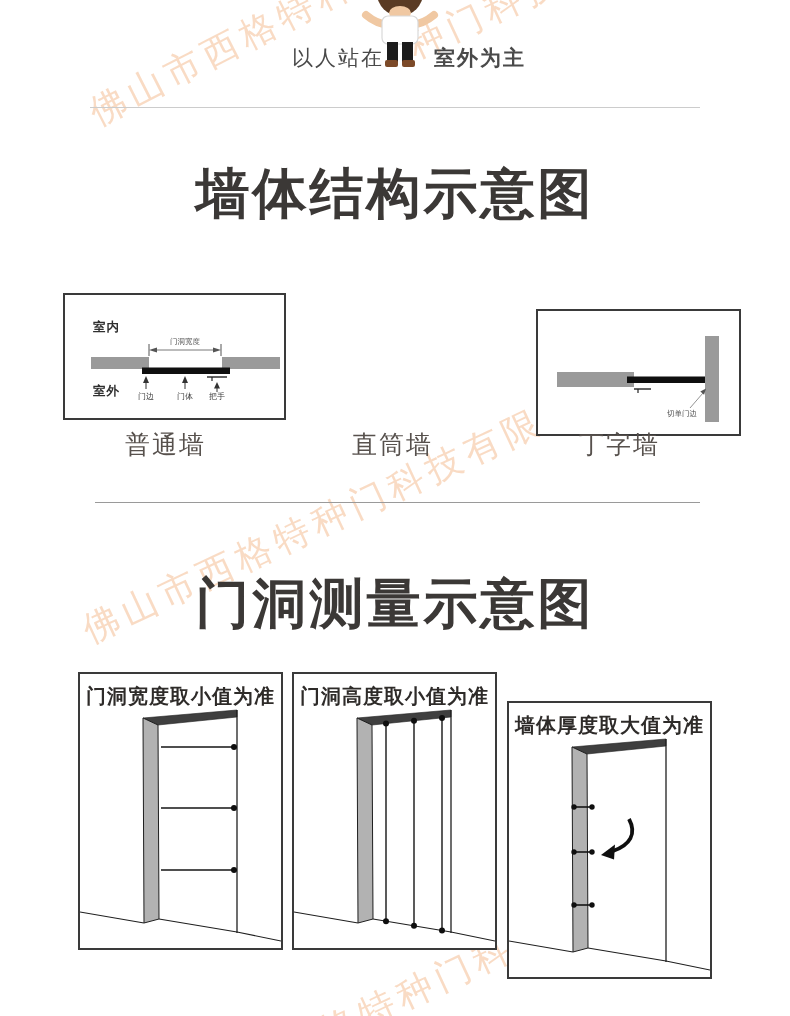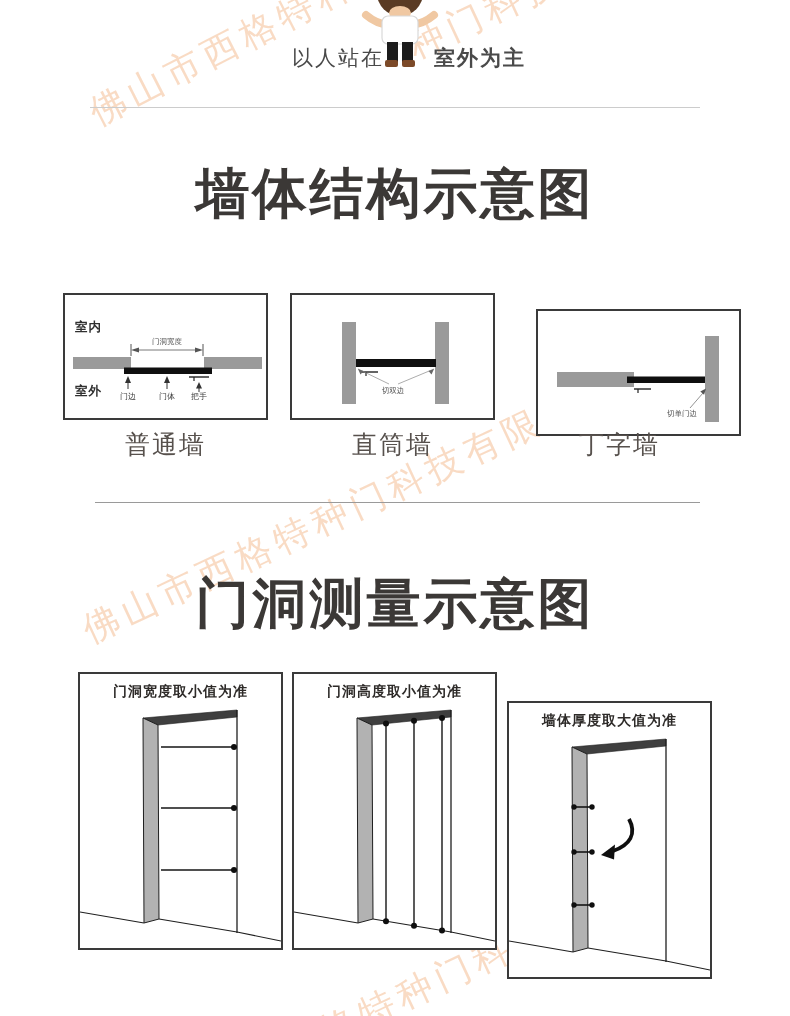--- a/index.html
+++ b/index.html
@@ -23,32 +23,32 @@
   .divider{position:absolute;height:1px;background:#ccc;}
   .div1{left:90px;width:610px;top:107px;}
   .div2{left:95px;width:605px;top:502px;background:#9a9a9a;}
 
   .big-title{position:absolute;left:0;width:790px;text-align:center;
              font-size:54px;font-weight:700;color:#3b3836;letter-spacing:3px;line-height:62px;}
   .t1{top:162px;}
   .t2{top:572px;}
 
   .wall-box{position:absolute;top:293px;width:201px;height:123px;border:2px solid #3a3a3a;background:#fff;}
-  .wb1{left:63px;} .wb2{left:290px;} .wb3{left:536px;margin-top:16px;}
+  .wb1{left:63px;padding-left:18px;} .wb2{left:290px;} .wb3{left:536px;margin-top:16px;}
   .wall-box svg{display:block;width:201px;height:123px;}
 
   .caption{position:absolute;top:428px;width:205px;text-align:center;
            font-size:25px;color:#57514d;letter-spacing:2px;}
   .c1{left:63px;} .c2{left:290px;} .c3{left:517px;}
 
   .meas-box{position:absolute;top:672px;width:201px;height:274px;border:2px solid #3a3a3a;background:#fff;}
   .mb1{left:78px;} .mb2{left:292px;} .mb3{left:507px;margin-top:29px;}
   .meas-box svg{display:block;position:absolute;left:0;top:0;width:201px;height:274px;}
   .meas-title{position:absolute;left:0;top:9px;width:100%;text-align:center;
-              font-size:14px;font-weight:700;color:#2e2b29;letter-spacing:1px;z-index:2;}
+              font-size:20px;font-weight:700;color:#2e2b29;letter-spacing:1px;z-index:2;}
 
   svg text{font-family:"Liberation Sans","DejaVu Sans",sans-serif;}
   .lbl-sm{font-size:8px;fill:#3a3a3a;}
   .lbl-xs{font-size:7.5px;fill:#4a4a4a;}
   .lbl-bold{font-size:12.5px;font-weight:700;fill:#2f2f2f;letter-spacing:1px;}
 </style>
 </head>
 <body>
 
 <div id="page">
@@ -99,34 +99,20 @@
       <line x1="102" y1="94" x2="102" y2="84" stroke="#333" stroke-width="1"></line>
       <polygon points="102,81 99,88 105,88" fill="#333"></polygon>
       <line x1="134" y1="97" x2="134" y2="90" stroke="#333" stroke-width="1"></line>
       <polygon points="134,87 131,93.5 137,93.5" fill="#333"></polygon>
       <text x="63" y="104" text-anchor="middle" class="lbl-sm">门边</text>
       <text x="102" y="104" text-anchor="middle" class="lbl-sm">门体</text>
       <text x="134" y="104" text-anchor="middle" class="lbl-sm">把手</text>
     </svg>
   </div>
 
-  <div class="wall-box wb2">
-    <svg viewBox="0 0 201 123">
-      <rect x="50" y="27" width="14" height="82" fill="#9a9a9a"></rect>
-      <rect x="143" y="27" width="14" height="82" fill="#9a9a9a"></rect>
-      <rect x="64" y="64" width="80" height="8" fill="#0f0f0f"></rect>
-      <line x1="70" y1="77" x2="86" y2="77" stroke="#222" stroke-width="1.4"></line>
-      <line x1="74" y1="77" x2="74" y2="81" stroke="#222" stroke-width="1.2"></line>
-      <line x1="66" y1="74" x2="97" y2="89" stroke="#888" stroke-width="0.7"></line>
-      <line x1="142" y1="74" x2="106" y2="89" stroke="#888" stroke-width="0.7"></line>
-      <polygon points="66,74 68.5,79.5 71.5,76" fill="#666"></polygon>
-      <polygon points="142,74 139.5,79.5 136.5,76" fill="#666"></polygon>
-      <text x="101" y="98" text-anchor="middle" class="lbl-xs">切双边</text>
-    </svg>
-  </div>
 
   <div class="wall-box wb3">
     <svg viewBox="0 0 201 123">
       <rect x="19" y="61" width="77" height="15" fill="#9a9a9a"></rect>
       <rect x="167" y="25" width="14" height="86" fill="#9a9a9a"></rect>
       <rect x="89" y="65.5" width="78" height="6.5" fill="#0f0f0f"></rect>
       <line x1="96" y1="78" x2="113" y2="78" stroke="#222" stroke-width="1.4"></line>
       <line x1="100" y1="78" x2="100" y2="82" stroke="#222" stroke-width="1.2"></line>
       <line x1="152" y1="97" x2="165" y2="82" stroke="#777" stroke-width="0.8"></line>
       <polygon points="168,77.5 166.1,83.7 162.3,80.5" fill="#555"></polygon>

